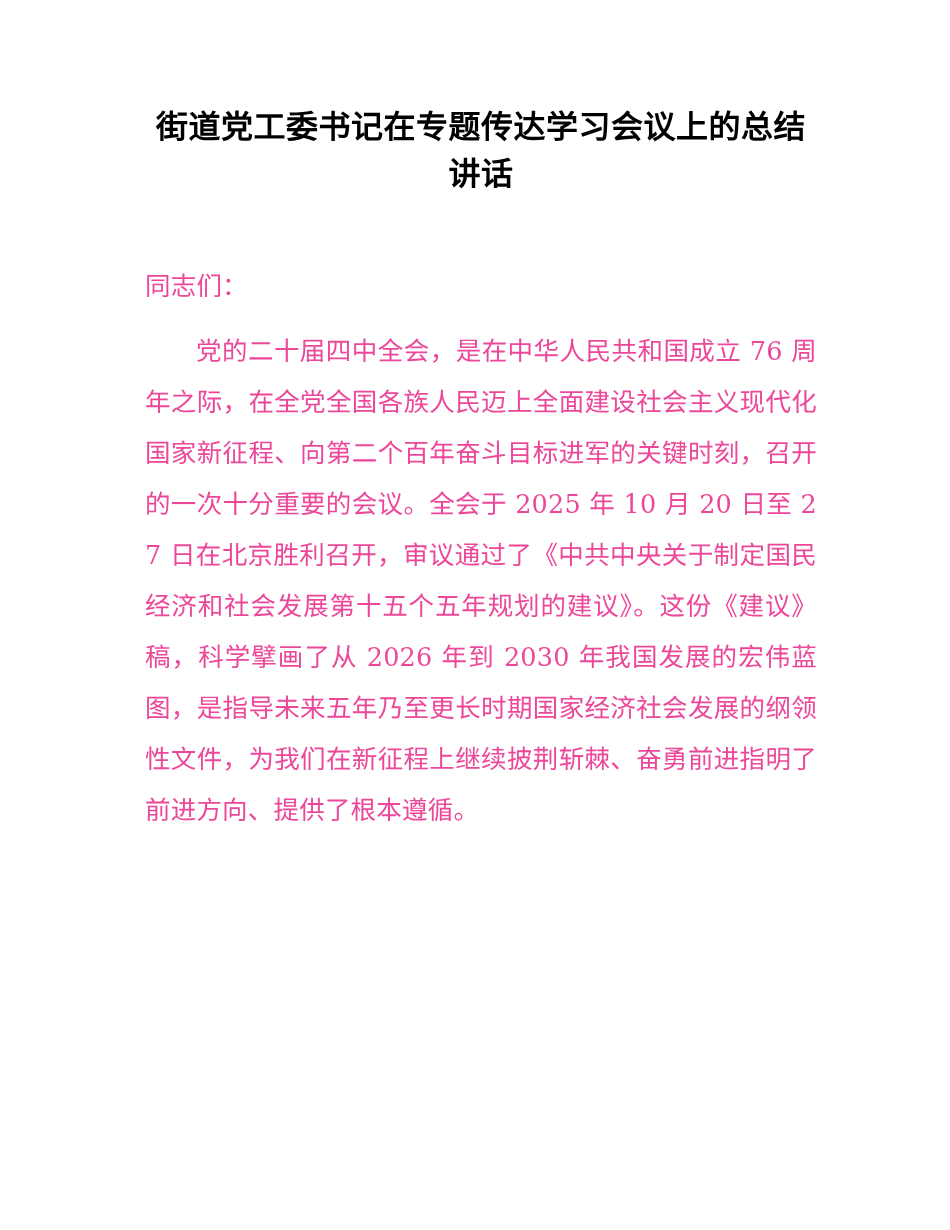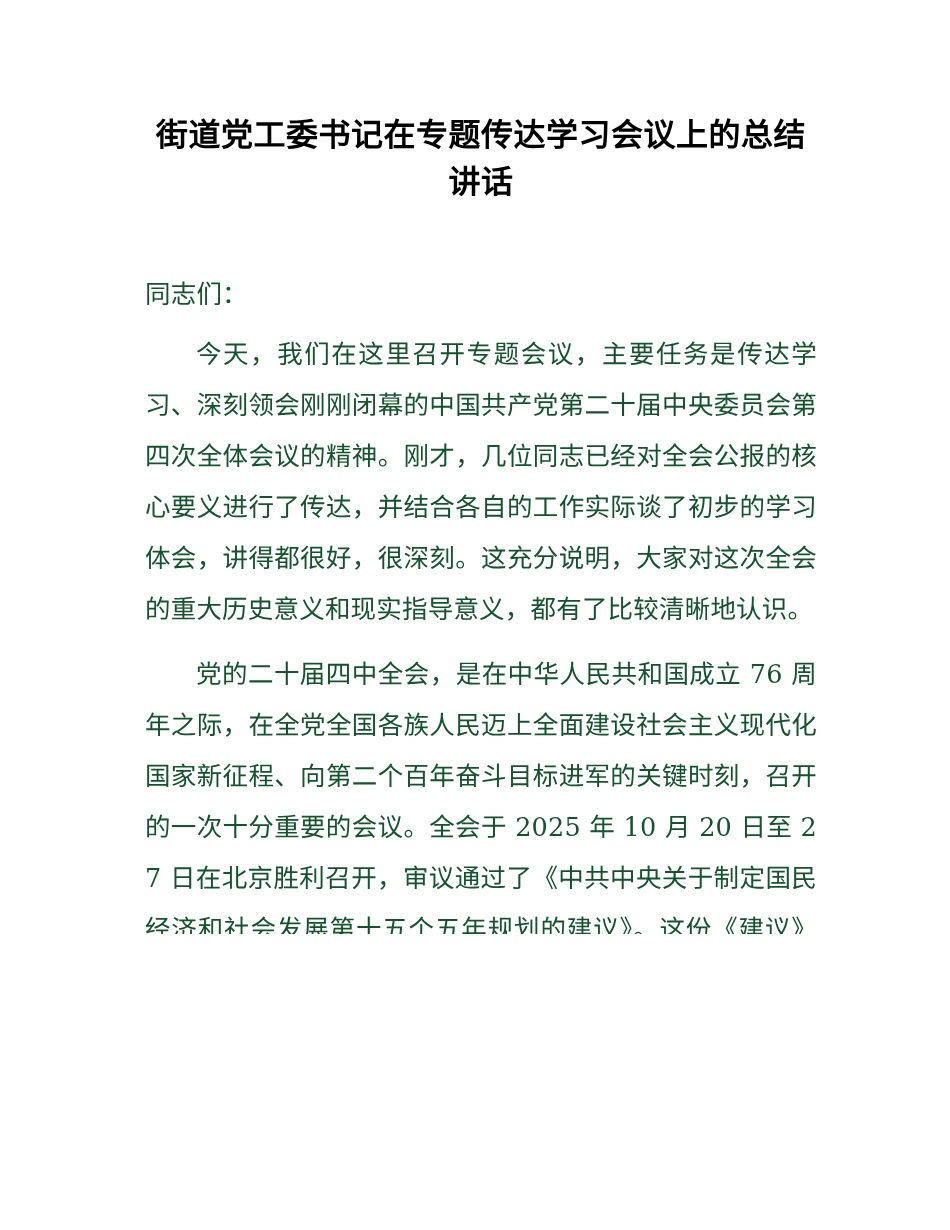--- a/index.html
+++ b/index.html
@@ -7,21 +7,21 @@
     margin: 0;
     padding: 0;
     background: #ffffff;
   }
 
   .page {
     position: relative;
     width: 950px;
     height: 926px;
     background: #ffffff;
-    margin: 8px auto;
+    margin: 0 auto;
     overflow: hidden;
     box-sizing: border-box;
   }
 
   .doc-body {
     position: absolute;
     left: 145px;
     top: 0;
     width: 672px;
   }
@@ -42,21 +42,21 @@
   .doc-content {
     margin: 0;
     padding-top: 63px;
   }
 
   .para {
     font-family: "DejaVu Serif", "Liberation Serif", serif;
     font-weight: 400;
     font-size: 25.5px;
     line-height: 51px;
-    color: #14532d;
+    color: #ec4899;
     margin: 0;
     text-align: justify;
     text-justify: inter-ideograph;
     letter-spacing: 0.2px;
     word-break: break-all;
   }
 
   .para.salutation {
     text-indent: 0;
     margin-bottom: 6px;
@@ -79,19 +79,18 @@
 
 <div class="page">
   <div class="doc-body">
 
     <h1 class="doc-title">街道党工委书记在专题传达学习会议上的总结讲话</h1>
 
     <div class="doc-content">
 
       <p class="para salutation">同志们：</p>
 
-      <p class="para indent gap">今天，我们在这里召开专题会议，主要任务是传达学习、深刻领会刚刚闭幕的中国共产党第二十届中央委员会第四次全体会议的精神。刚才，几位同志已经对全会公报的核心要义进行了传达，并结合各自的工作实际谈了初步的学习体会，讲得都很好，很深刻。这充分说明，大家对这次全会的重大历史意义和现实指导意义，都有了比较清晰地认识。</p>
 
       <p class="para indent gap-lg">党的二十届四中全会，是在中华人民共和国成立 76 周年之际，在全党全国各族人民迈上全面建设社会主义现代化国家新征程、向第二个百年奋斗目标进军的关键时刻，召开的一次十分重要的会议。全会于 2025 年 10 月 20 日至 27 日在北京胜利召开，审议通过了《中共中央关于制定国民经济和社会发展第十五个五年规划的建议》。这份《建议》稿，科学擘画了从 2026 年到 2030 年我国发展的宏伟蓝图，是指导未来五年乃至更长时期国家经济社会发展的纲领性文件，为我们在新征程上继续披荆斩棘、奋勇前进指明了前进方向、提供了根本遵循。</p>
 
     </div>
   </div>
 </div>
 
 </body></html>

